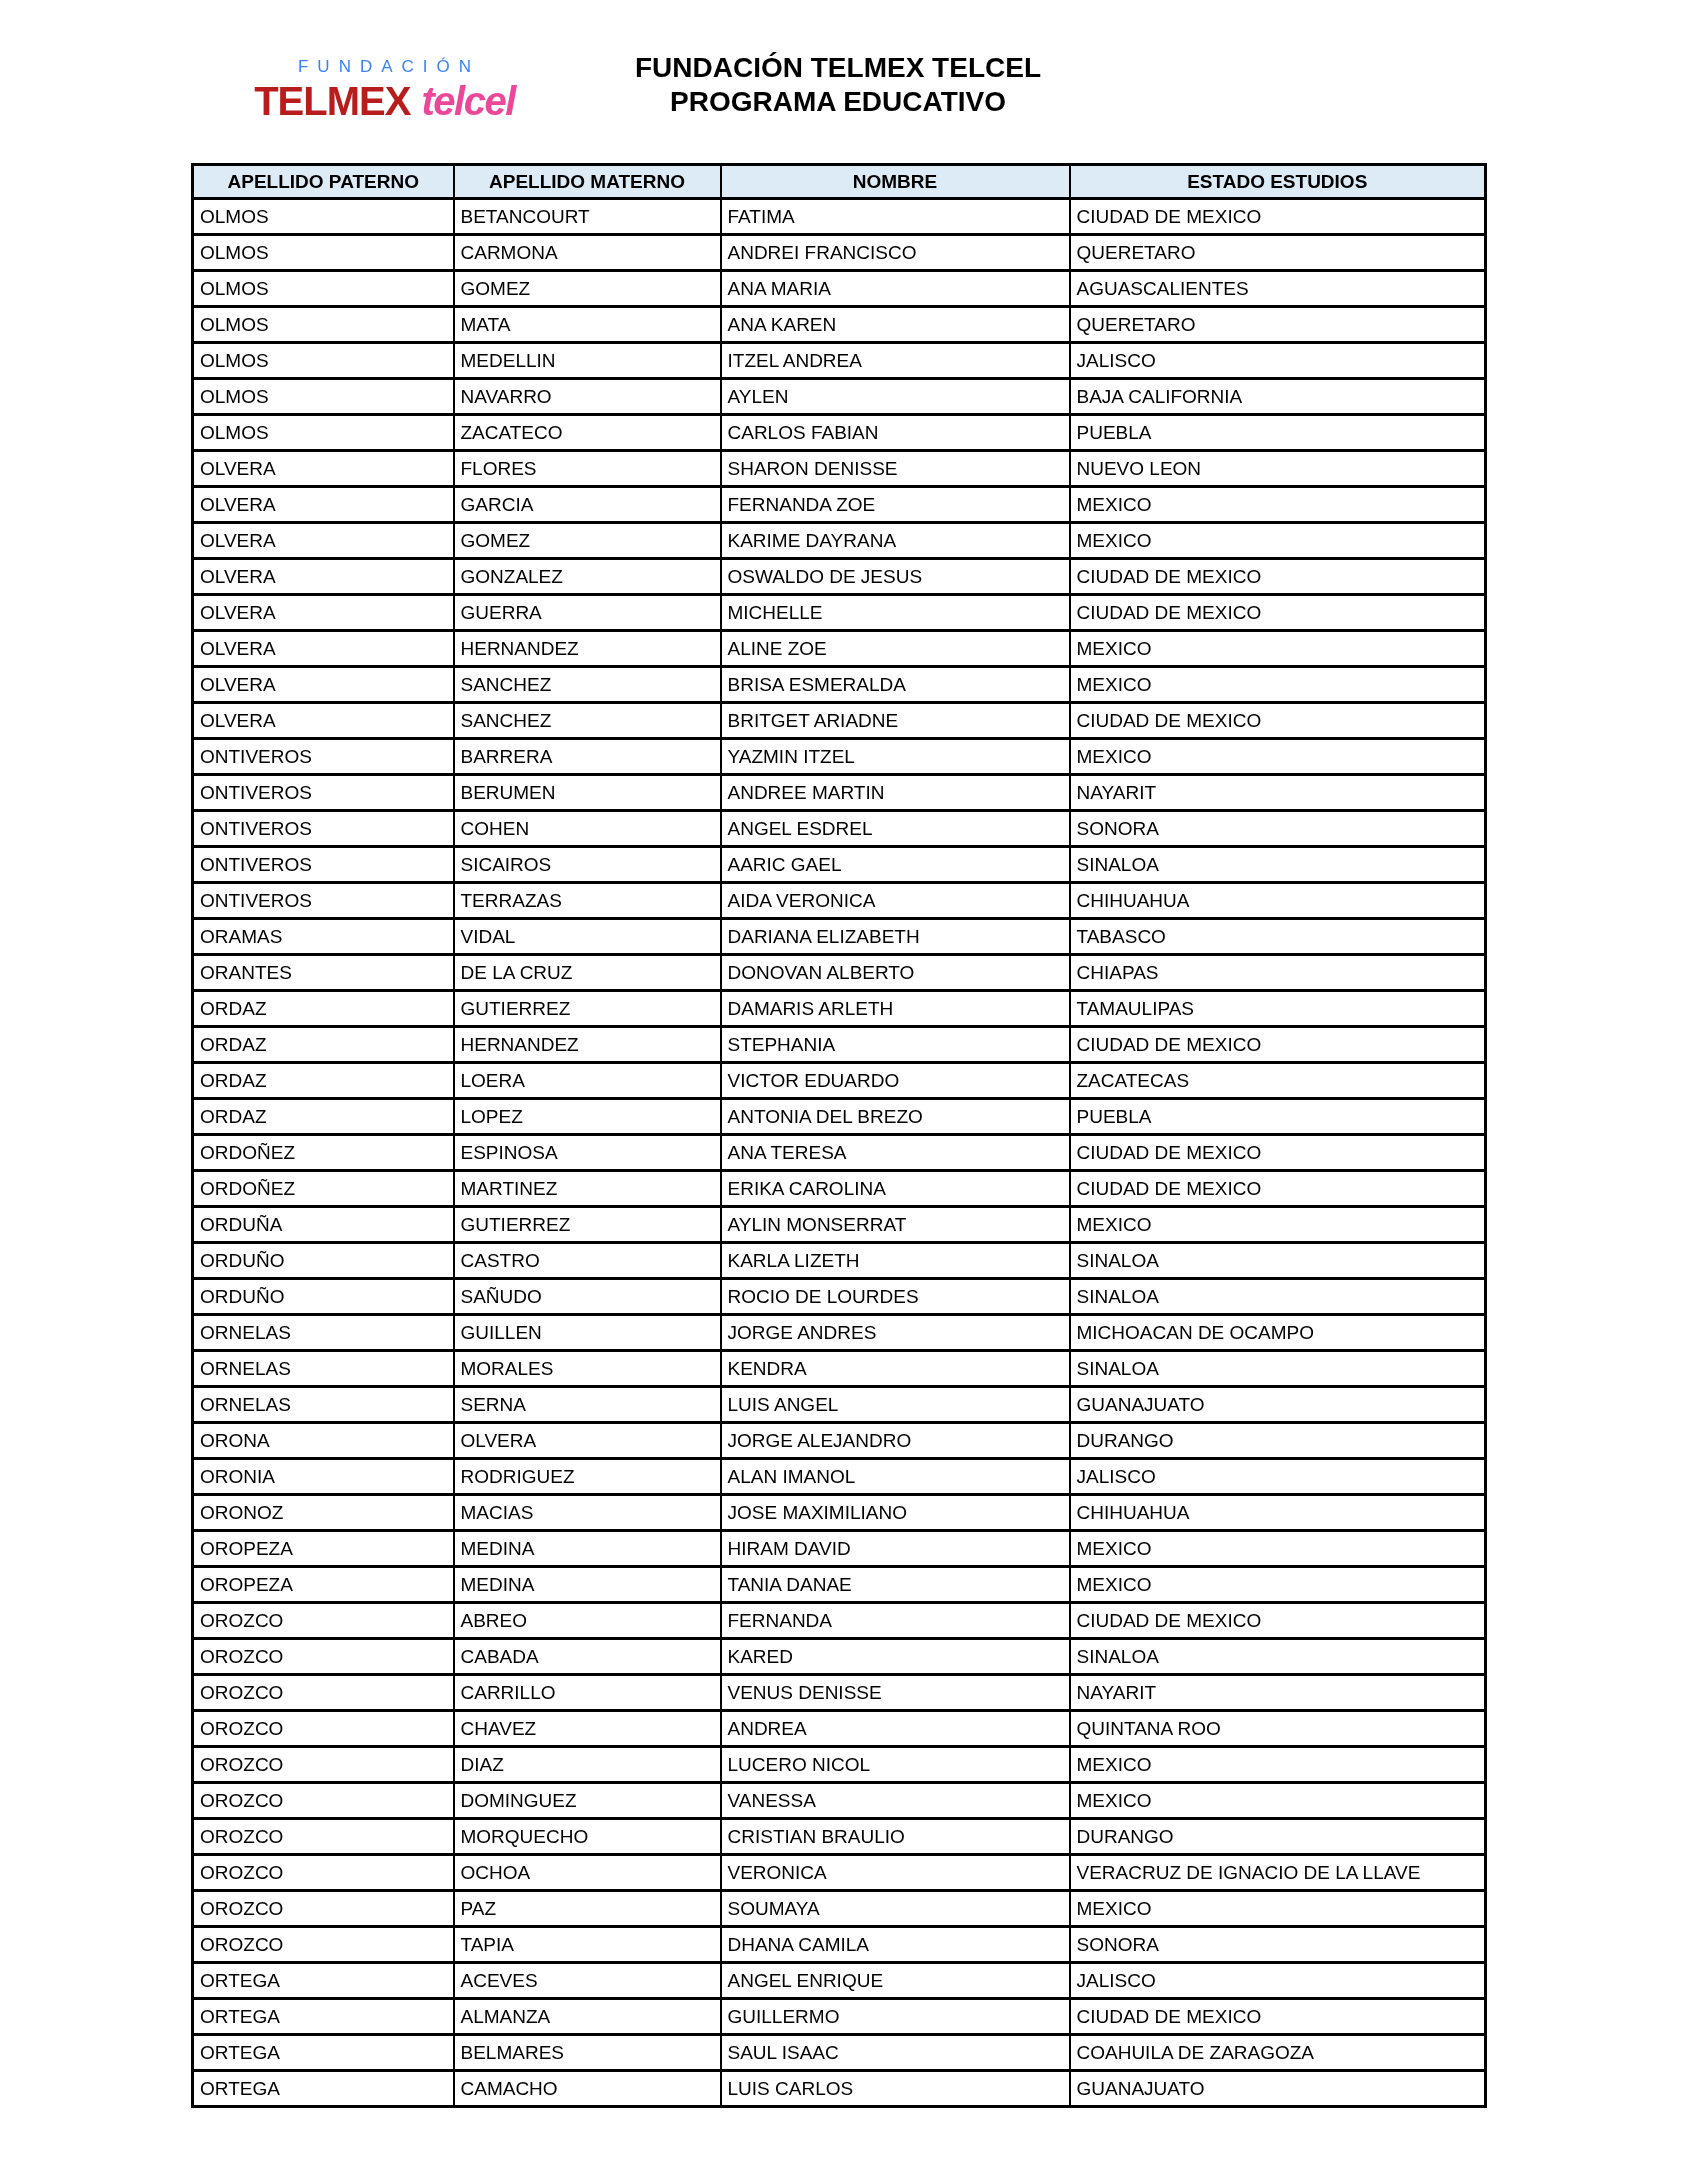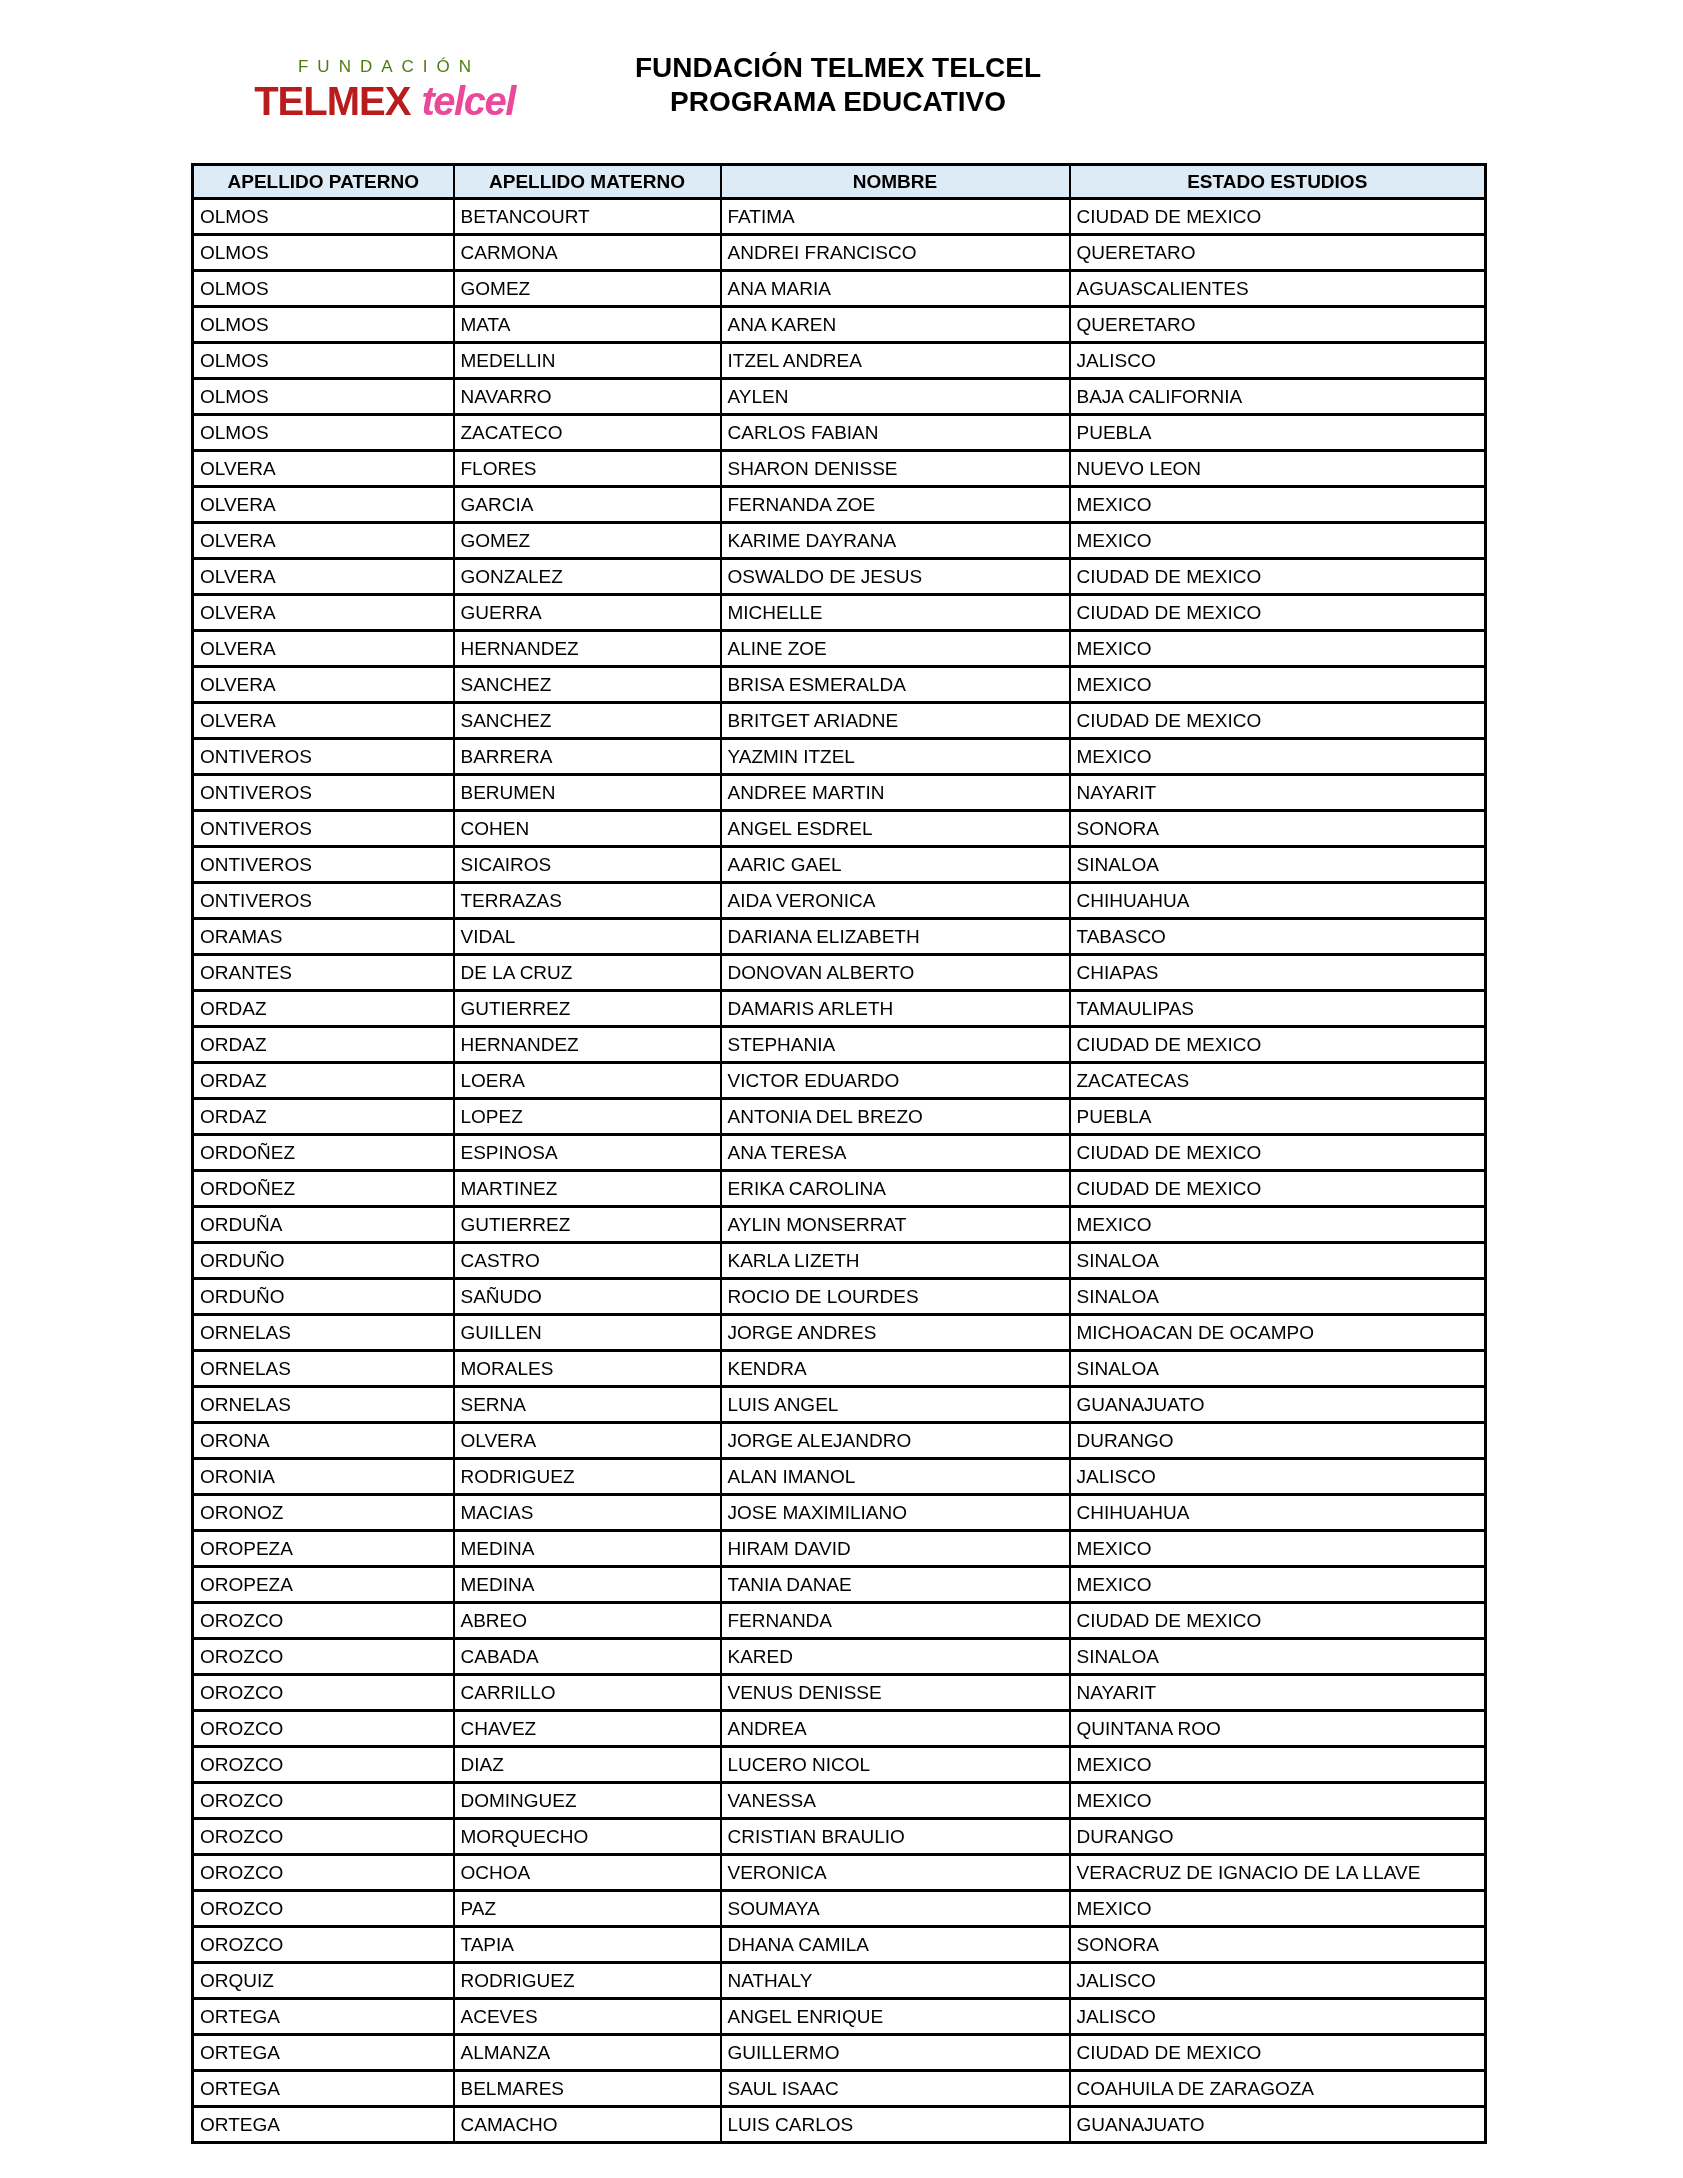--- a/index.html
+++ b/index.html
@@ -7,21 +7,21 @@
     position:relative;
     width:1683px;height:2178px;
     background:#ffffff;
     font-family:"Liberation Sans", sans-serif;
     color:#000;
     overflow:hidden;
   }
   
   .logo{position:absolute;left:236px;top:57px;width:297px;text-align:center;}
   .logo-fundacion{
-    font-size:17px;letter-spacing:9px;color:#4d7c0f;
+    font-size:17px;letter-spacing:9px;color:#3b82f6;
     font-weight:400;white-space:nowrap;padding-left:9px;
   }
   .logo-row{margin-top:3px;white-space:nowrap;font-size:40px;line-height:42px;}
   .logo-telmex{color:#b91c1c;font-weight:bold;letter-spacing:-1px;}
   .logo-telcel{color:#ec4899;font-weight:bold;font-style:italic;letter-spacing:-1.5px;}
   
   .title{
     position:absolute;left:191px;top:51px;width:1294px;
     text-align:center;font-weight:bold;font-size:28px;line-height:34px;
   }
@@ -365,26 +365,20 @@
           <td>SOUMAYA</td>
           <td>MEXICO</td>
         </tr>
         <tr>
           <td>OROZCO</td>
           <td>TAPIA</td>
           <td>DHANA CAMILA</td>
           <td>SONORA</td>
         </tr>
         <tr>
-          <td>ORQUIZ</td>
-          <td>RODRIGUEZ</td>
-          <td>NATHALY</td>
-          <td>JALISCO</td>
-        </tr>
-        <tr>
           <td>ORTEGA</td>
           <td>ACEVES</td>
           <td>ANGEL ENRIQUE</td>
           <td>JALISCO</td>
         </tr>
         <tr>
           <td>ORTEGA</td>
           <td>ALMANZA</td>
           <td>GUILLERMO</td>
           <td>CIUDAD DE MEXICO</td>

